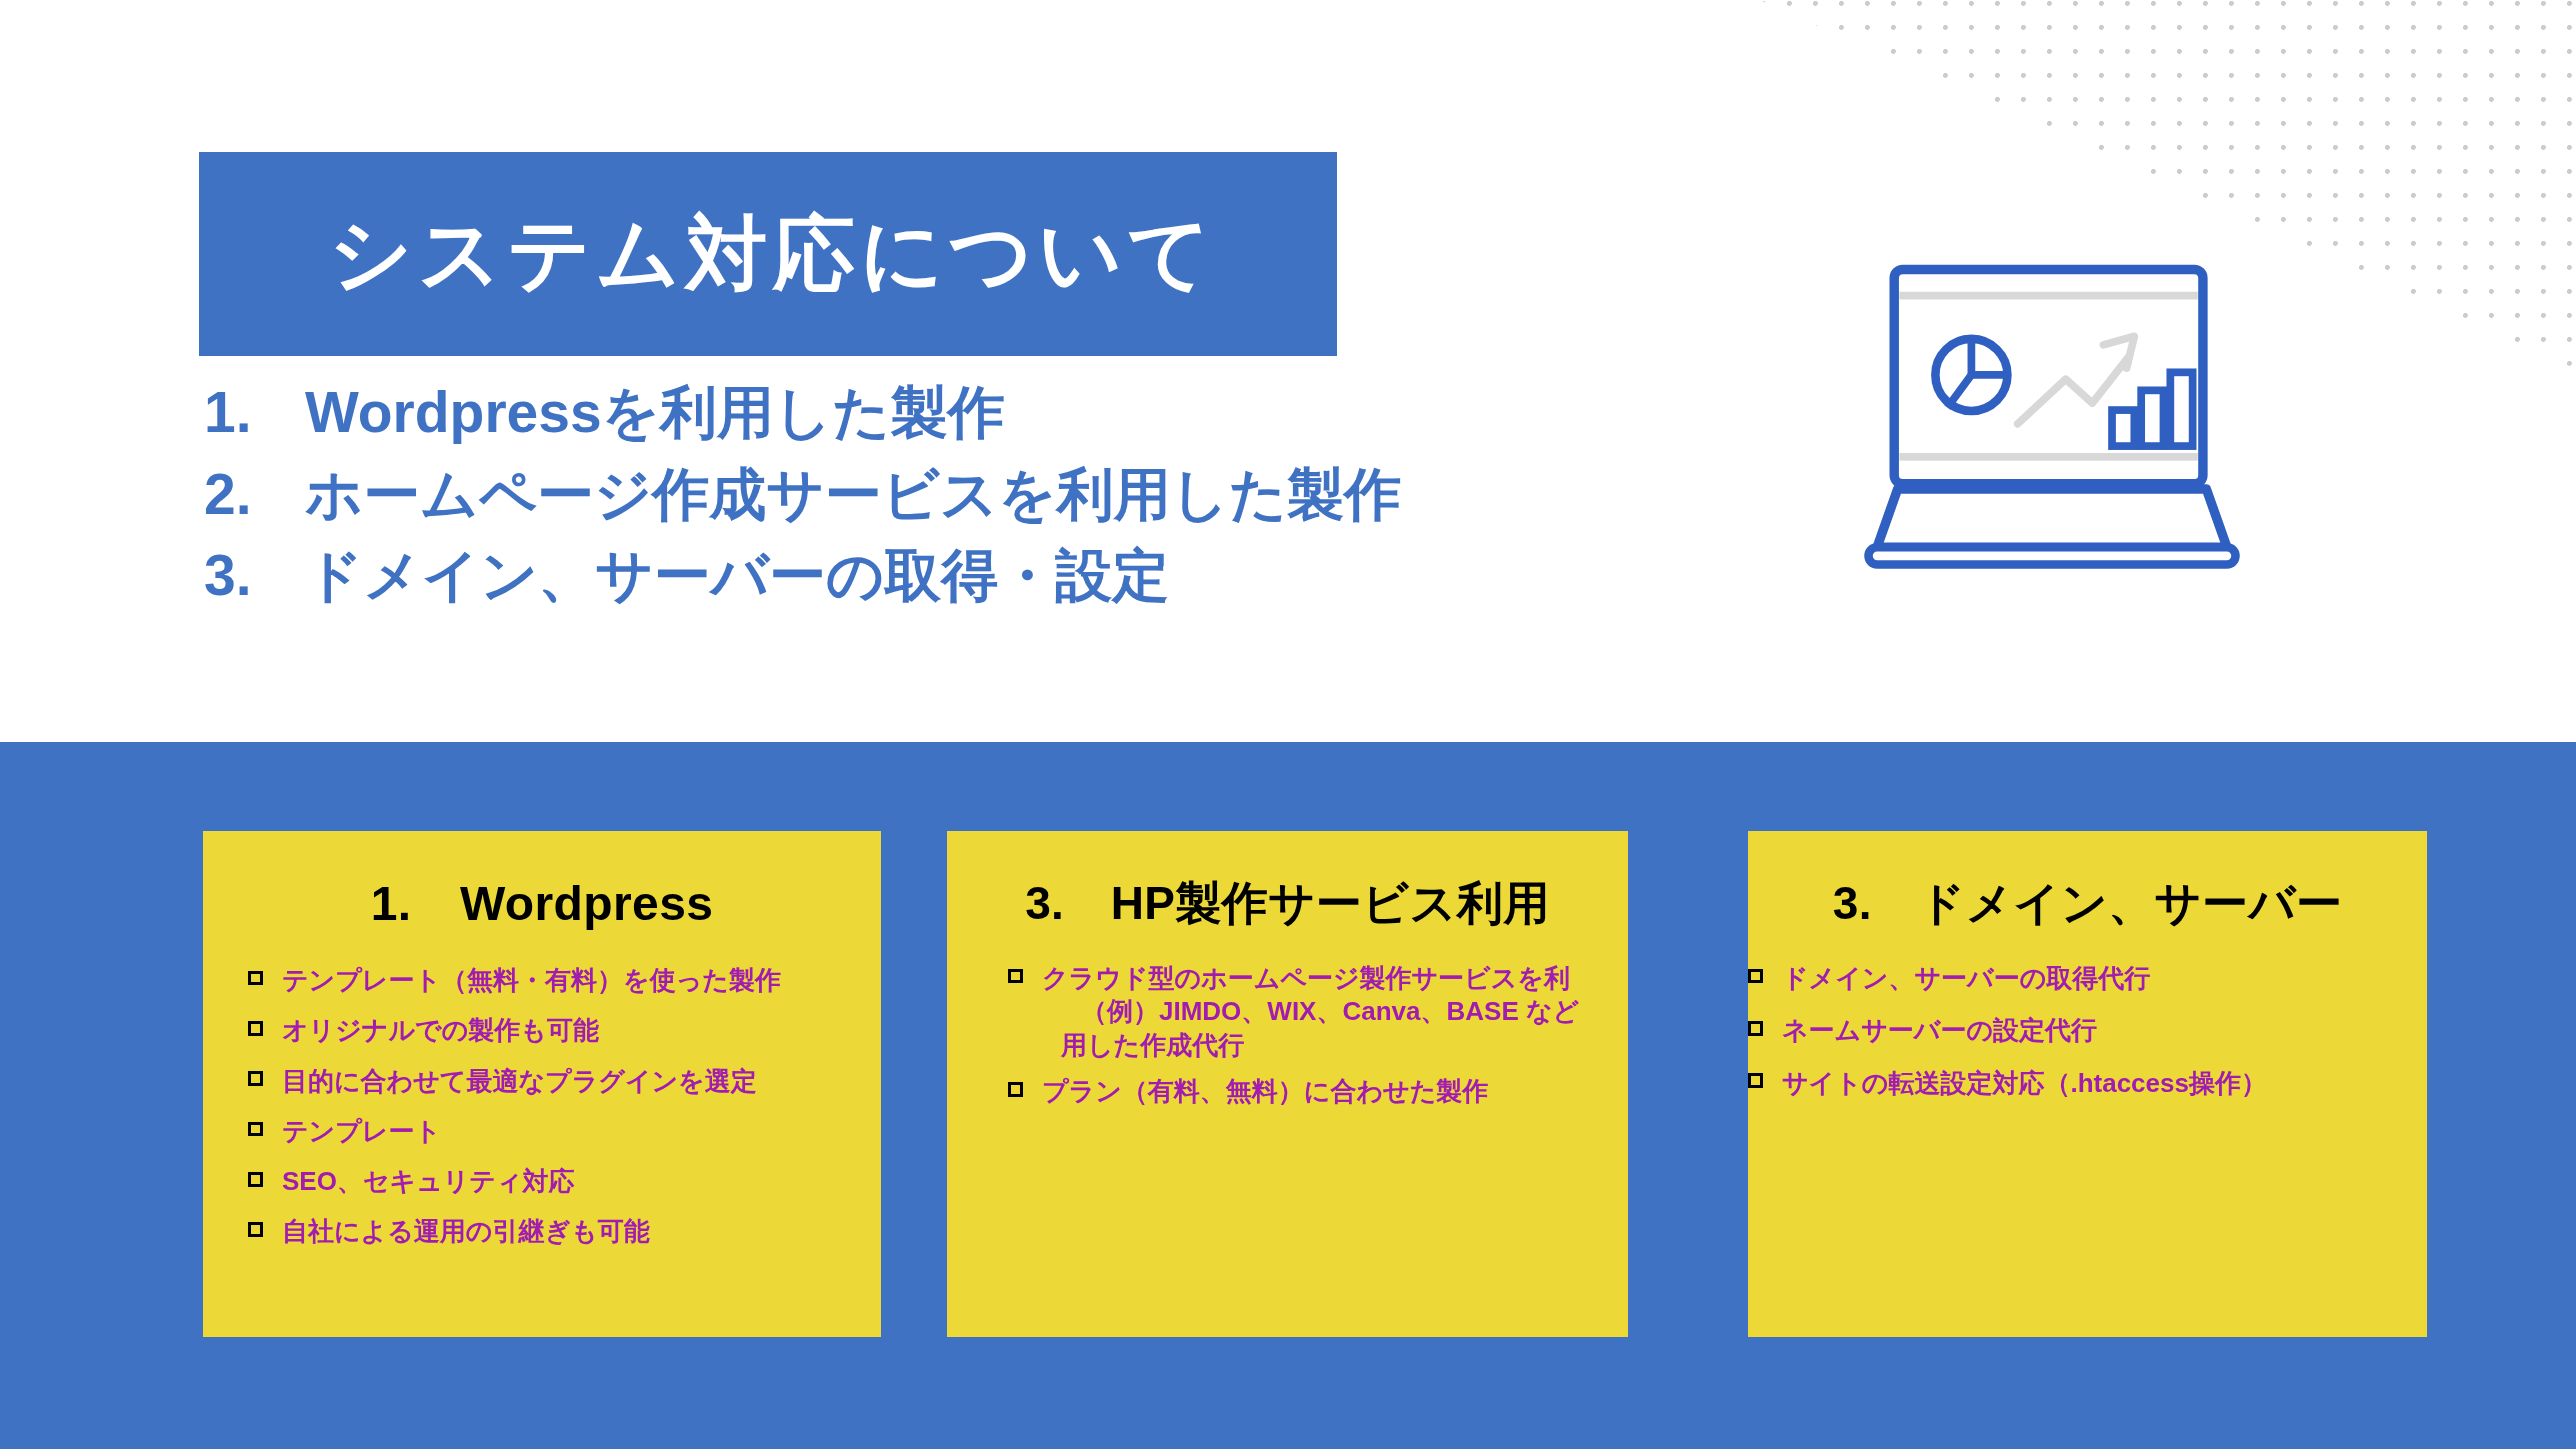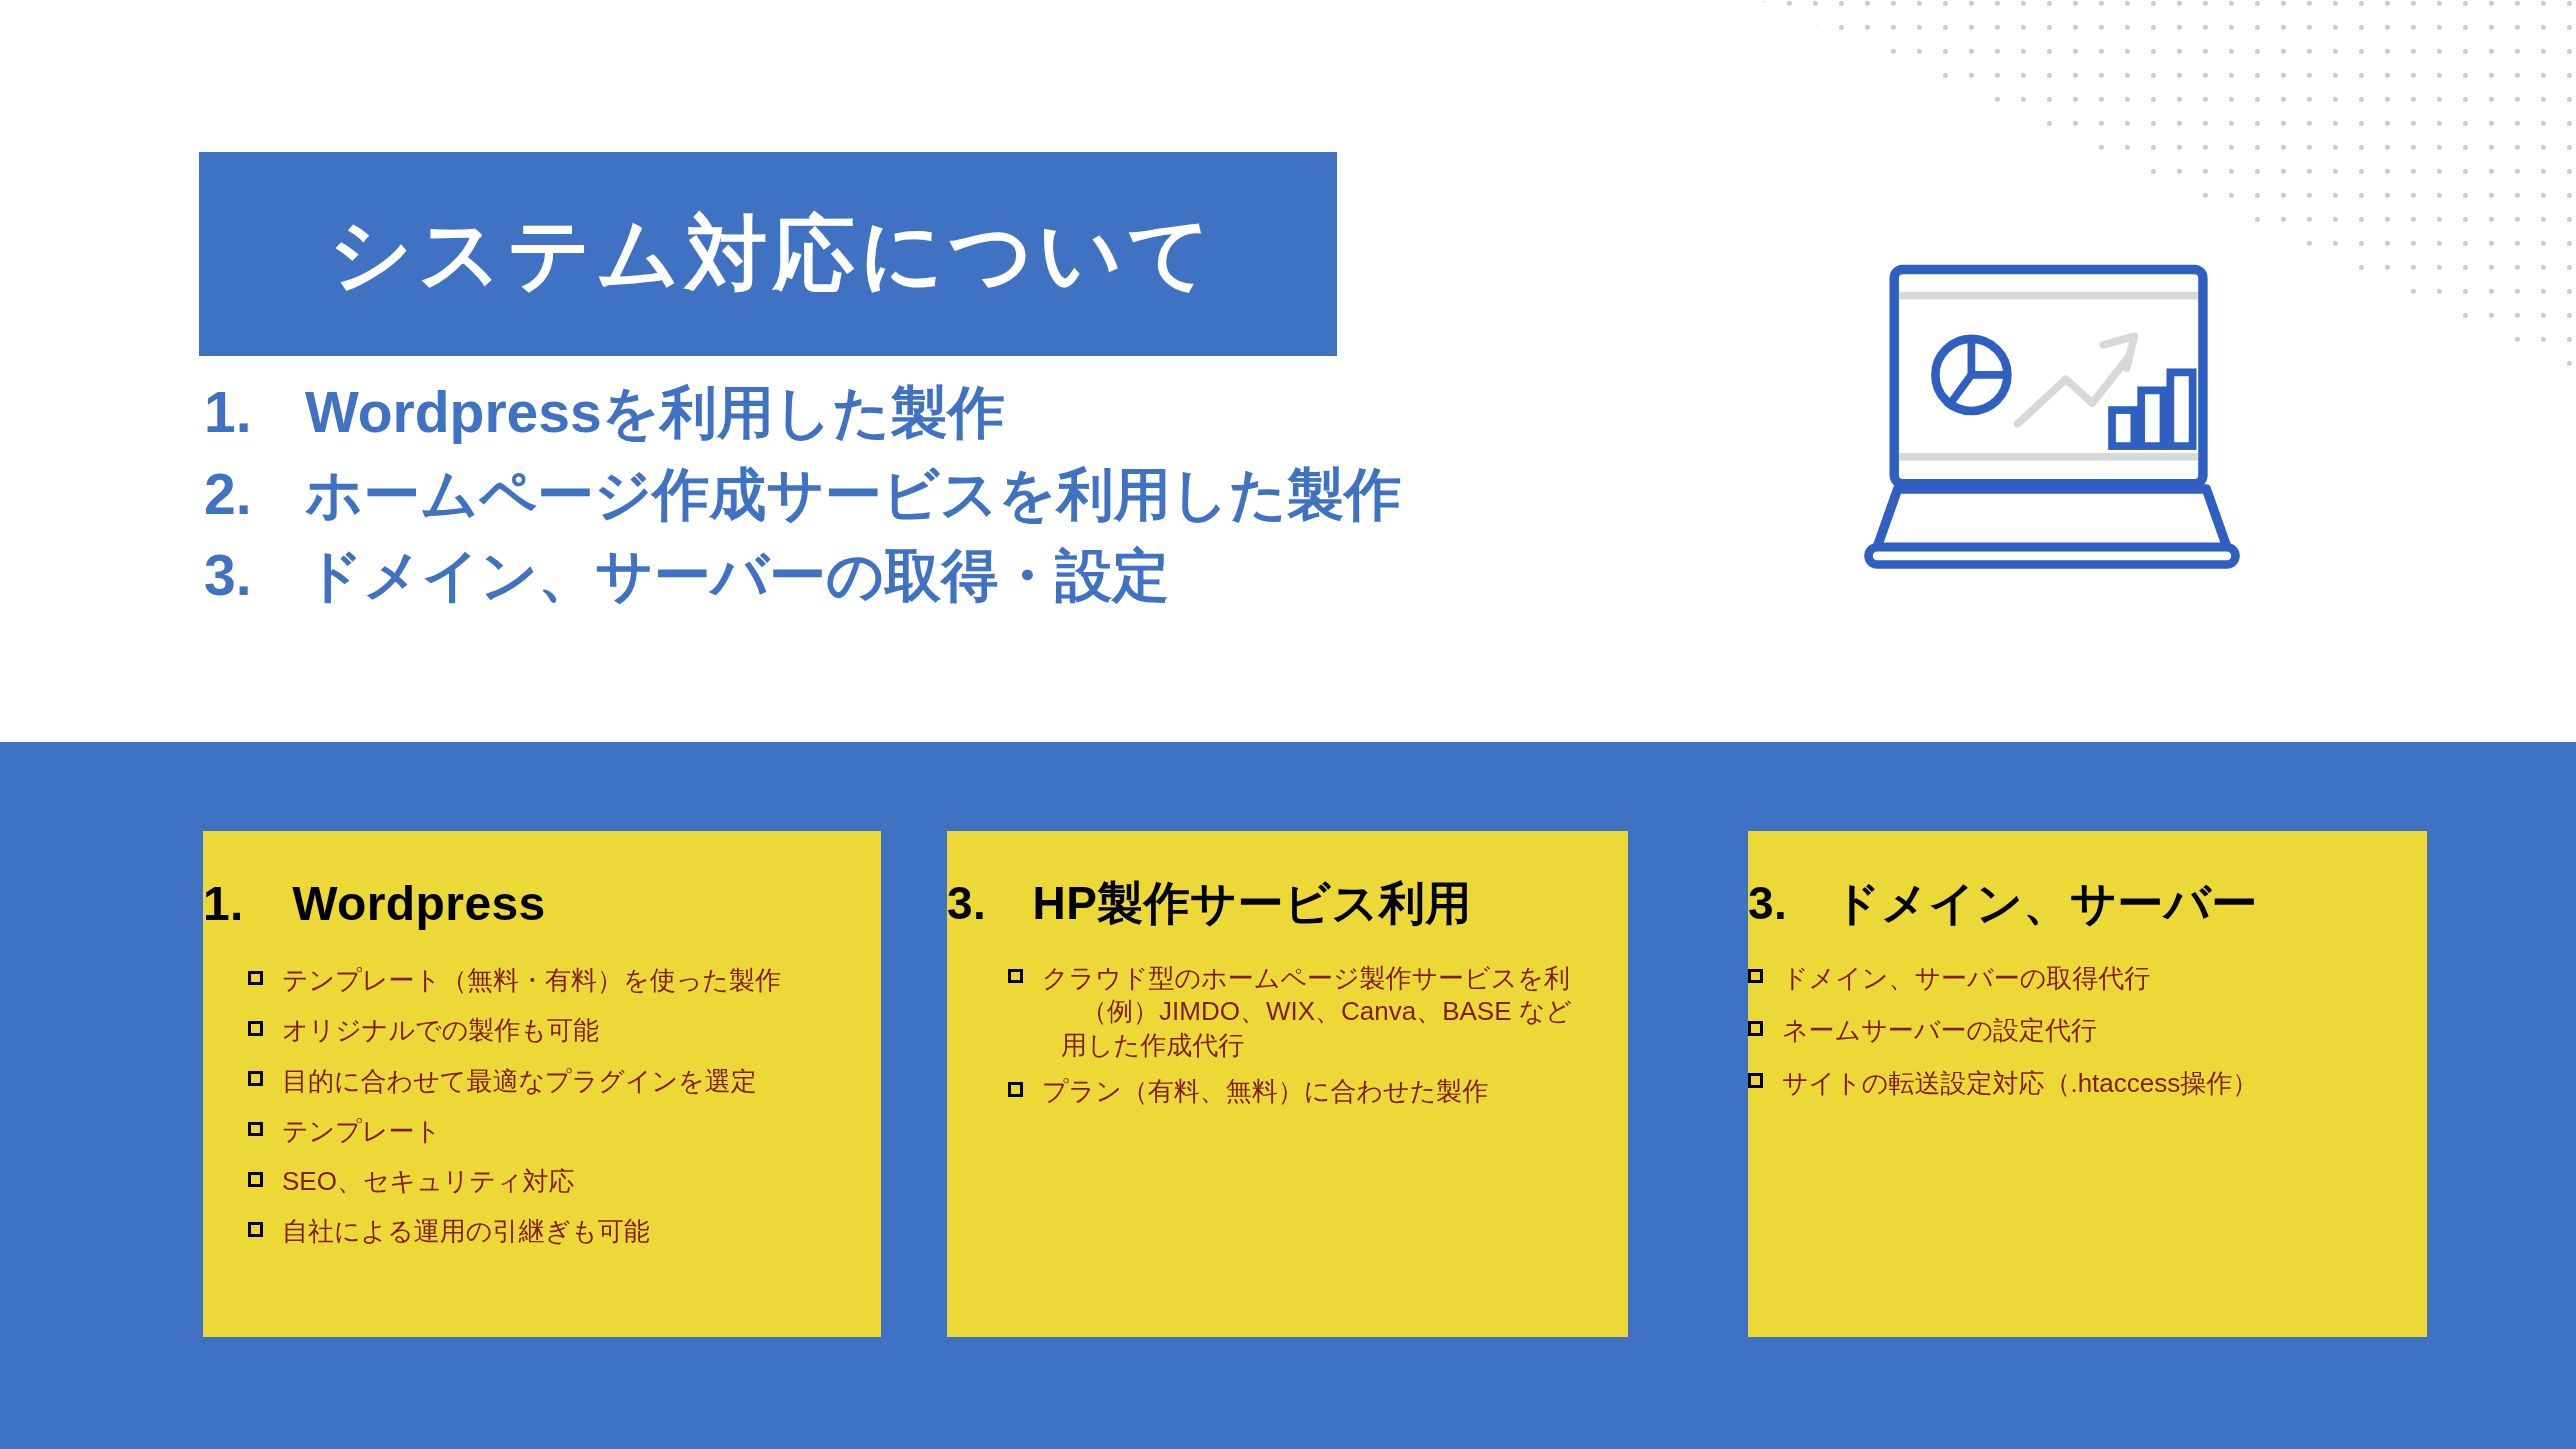--- a/index.html
+++ b/index.html
@@ -114,42 +114,43 @@
   }
   .card-1 { left: 203px;  width: 678px; }
   .card-2 { left: 947px; width: 681px; }
   .card-3 { left: 1748px; width: 679px; }
 
   .card-title {
     color: #000000;
     font-size: 48px;
     font-weight: 700;
     line-height: 1;
+    text-align: center;
     white-space: nowrap;
     margin-top: 49px;
     letter-spacing: 0.4px;
   }
   .card-2 .card-title,
   .card-3 .card-title { font-size: 46px; }
 
   .card-list {
     margin: 0;
     padding: 0;
     list-style: none;
     margin-top: 36px;
   }
   .card-1 .card-list { padding-left: 45px; }
   .card-2 .card-list { padding-left: 61px; }
   .card-3 .card-list { }
 
   .card-list li {
     position: relative;
-    color: #7f1d1d;
+    color: #a21caf;
     font-size: 26px;
-    font-weight: 400;
+    font-weight: 700;
     line-height: 1.28;
     padding-left: 34px;
     margin-bottom: 15.5px;
   }
   .card-1 .card-list li { margin-bottom: 17px; }
   .card-2 .card-list li { margin-bottom: 13.7px; }
   .card-3 .card-list li { margin-bottom: 19px; }
 
   .bullet-box {
     position: absolute;

